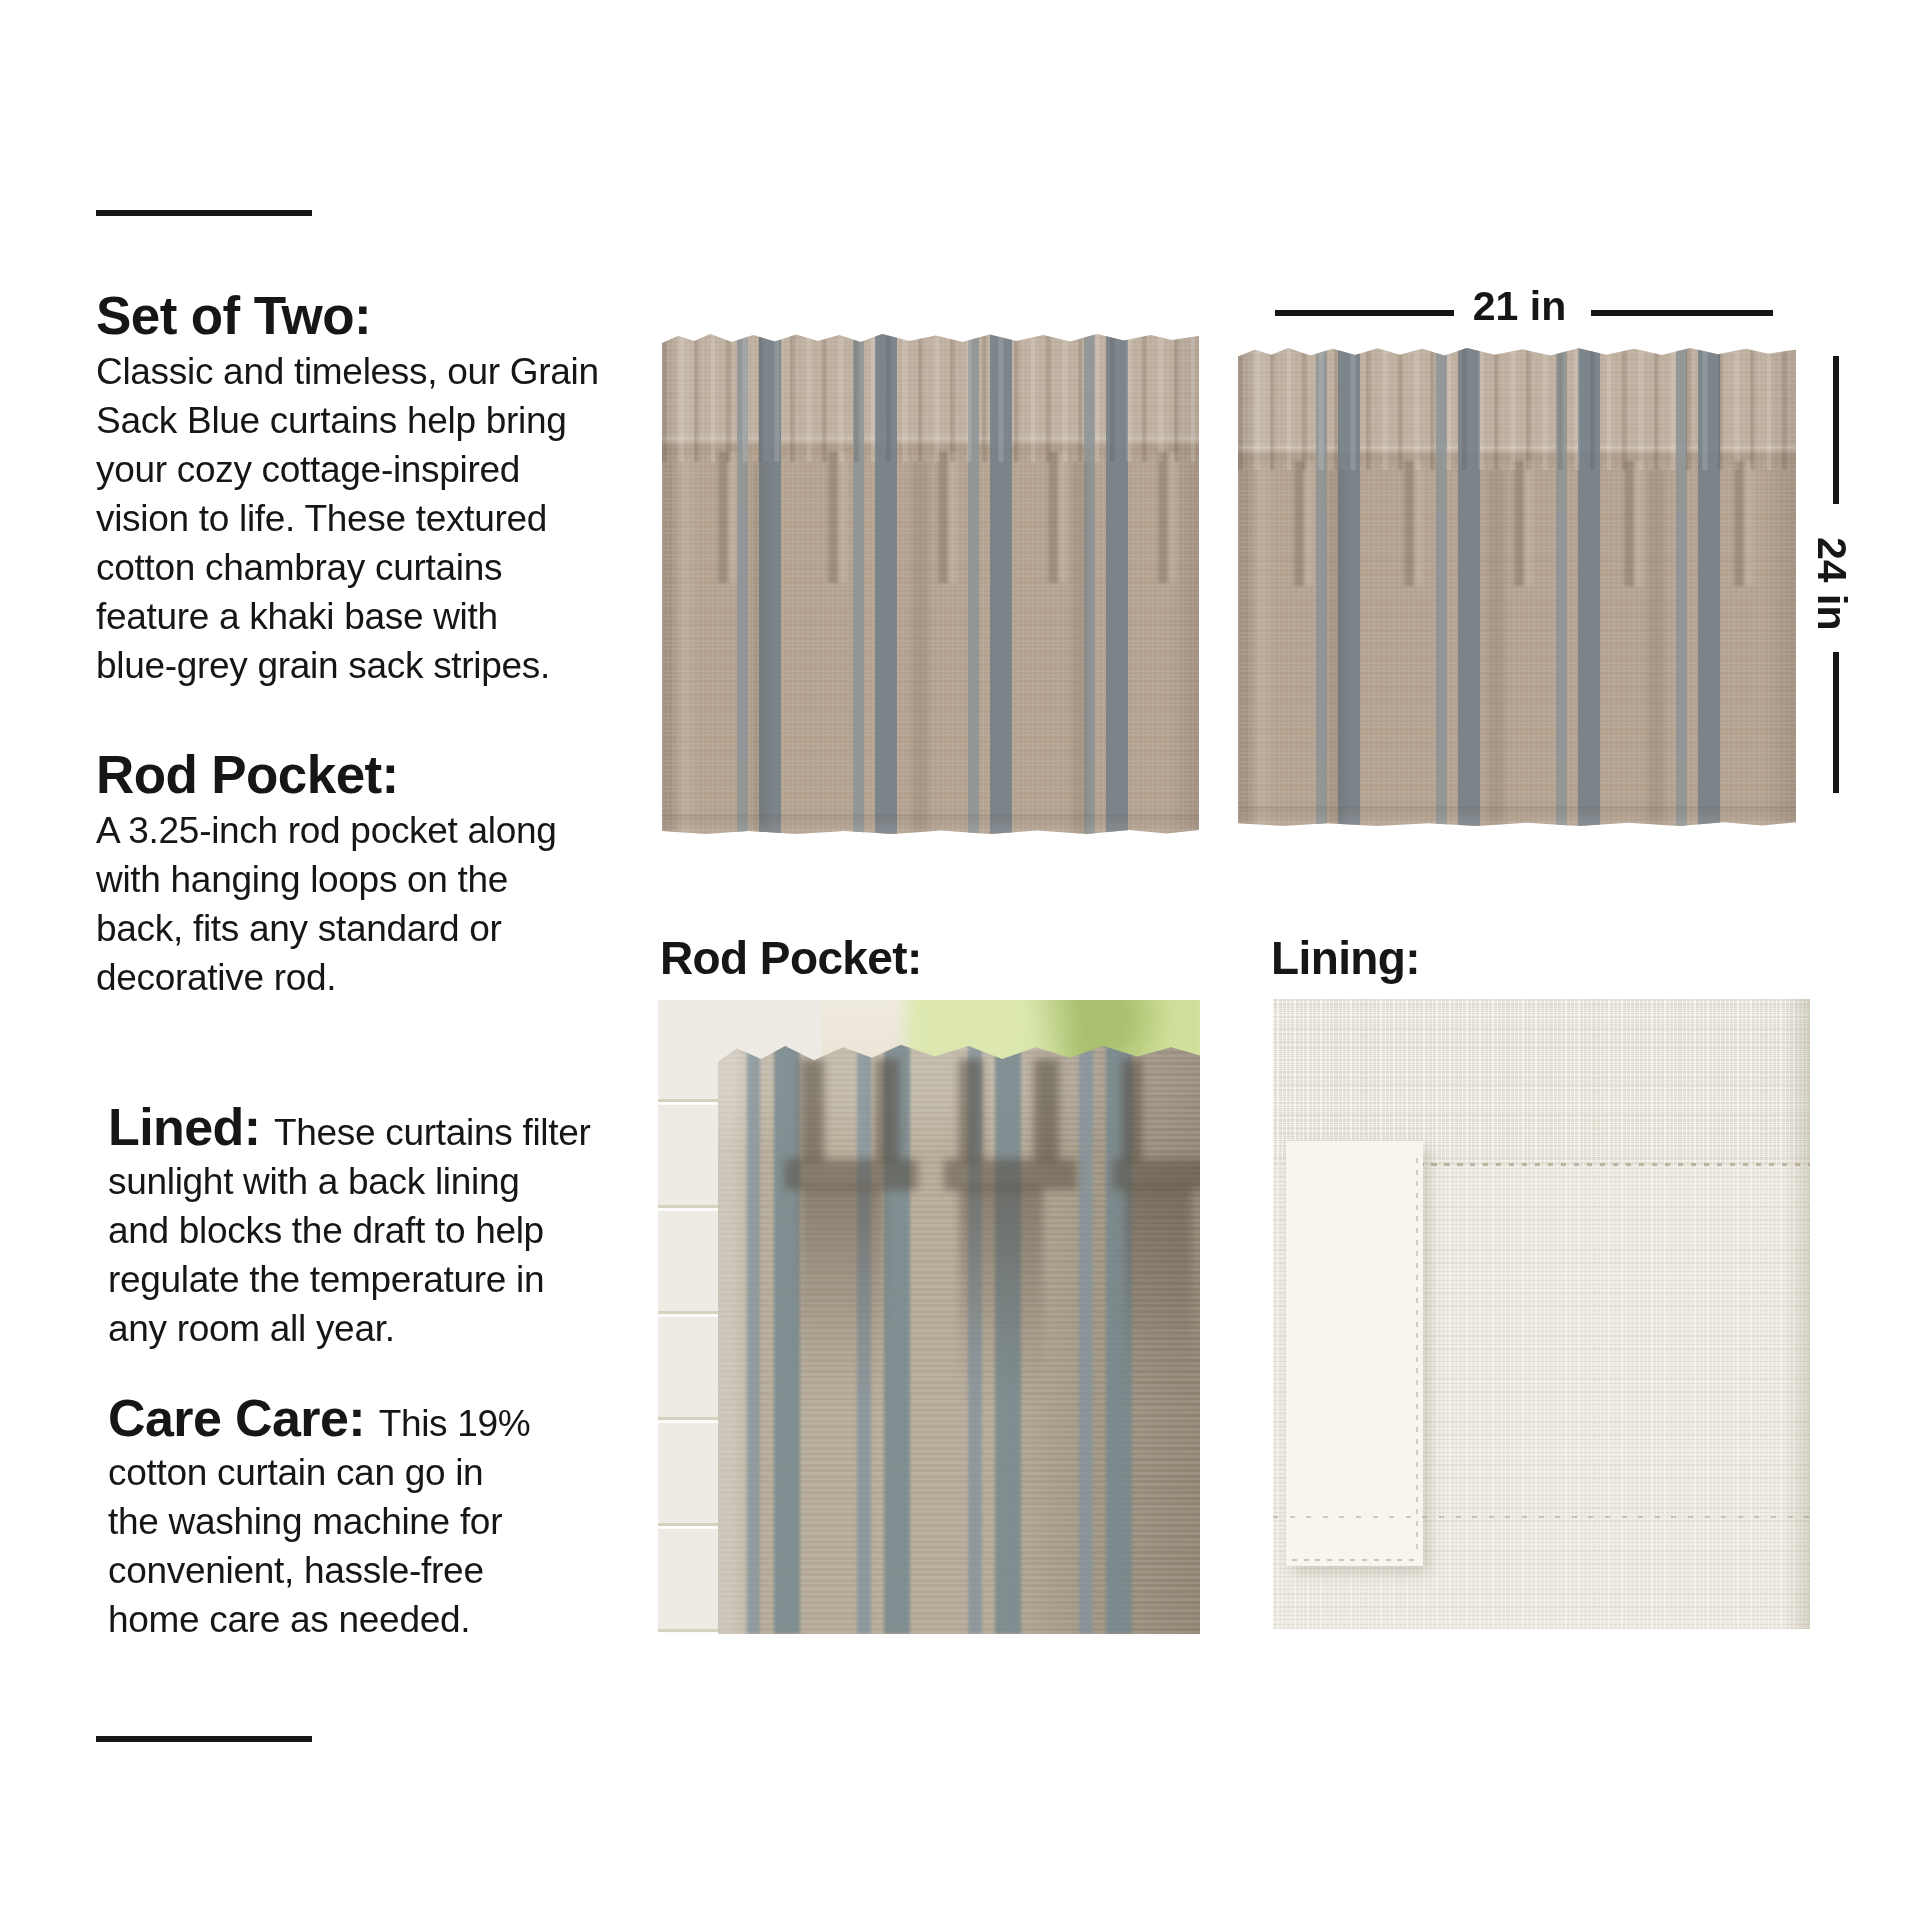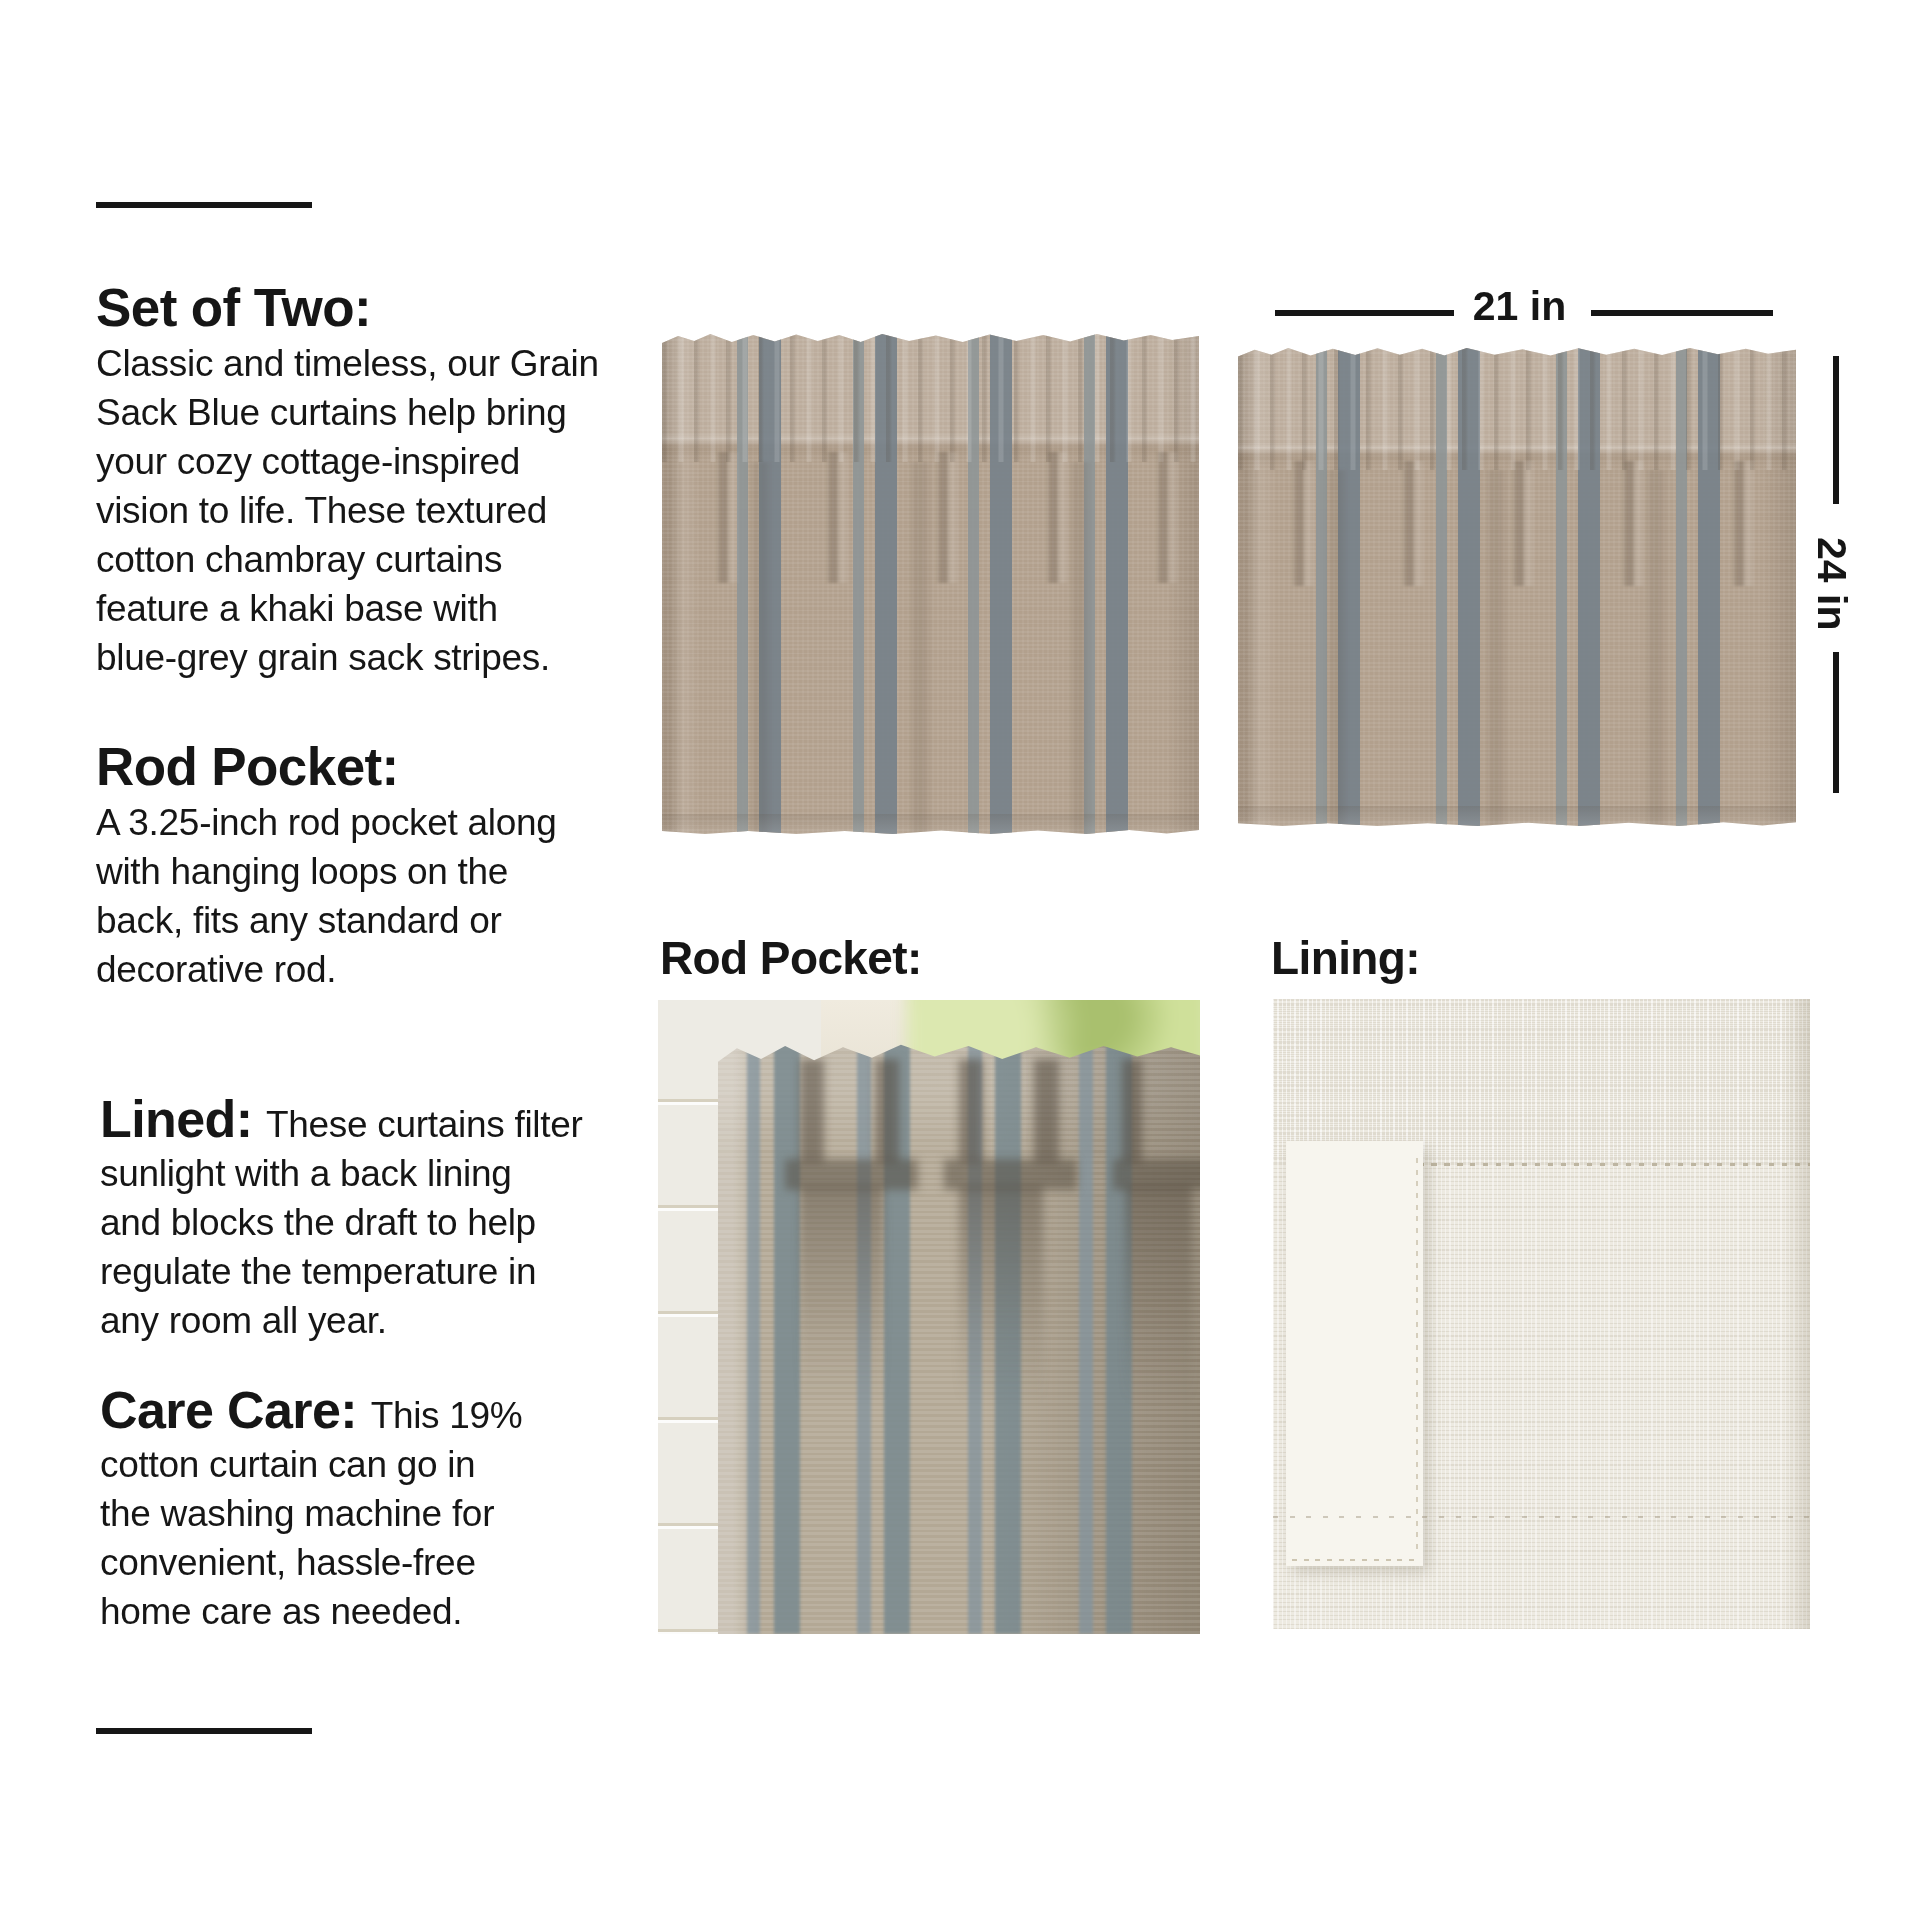--- a/index.html
+++ b/index.html
@@ -1,29 +1,29 @@
 <!DOCTYPE html>
 <html style="--ink: #161616; --fabric: #b2a08d; --stripe: #76818a; --stripe-light: #8c9497; --sheer: #b3a895; --lining: #edeae1; --tape: #f7f5ee;font-size:10px"><head>
 <meta charset="utf-8">
 <style>
   html,body{margin:0;padding:0;background:#fff;}
   #canvas{
     position:relative;width:1926px;height:1926px;background:#fff;overflow:hidden;
     font-family:"Liberation Sans", sans-serif;color:var(--ink,#161616);
   }
   
-  .col{position:absolute;left:96px;top:185px;width:653px;}
+  .col{position:absolute;left:96px;top:193px;width:653px;}
   .rule{width:216px;height:6.2px;background:var(--ink,#161616);}
   .rule-top{margin-top:17px;}
   .rule-bottom{margin-top:92px;}
   h2.sec-h{font-size:53px;line-height:62px;font-weight:700;margin:0;letter-spacing:-0.6px;}
   #h-set{margin-top:69px;}
   #h-rod{margin-top:54px;}
   .sec-p{font-size:37px;line-height:49px;font-weight:400;margin:0;white-space:pre-line;letter-spacing:-0.3px;}
-  .inline-sec{margin:4px;white-space:normal;}
+  .inline-sec{margin:12px;white-space:normal;}
   #sec-lined{margin-top:101px;}
   #sec-easy{margin-top:41px;}
   .h-inline{font-size:52px;line-height:49px;font-weight:700;letter-spacing:-0.6px;margin-right:13.6px;white-space:nowrap;}
   .inline-body{font-size:37px;line-height:49px;white-space:pre-line;letter-spacing:-0.3px;}
   
   .dim-h-line{position:absolute;height:5.5px;background:var(--ink,#161616);}
   .dim-v-line{position:absolute;width:5.5px;background:var(--ink,#161616);}
   .dim-label{position:absolute;font-weight:700;font-size:41px;line-height:43px;}
   #dim36-label{left:1396px;top:285px;width:247px;text-align:center;}
   #dim24-label{left:1810px;top:528px;height:111px;writing-mode:vertical-rl;text-orientation:mixed;text-align:center;}

